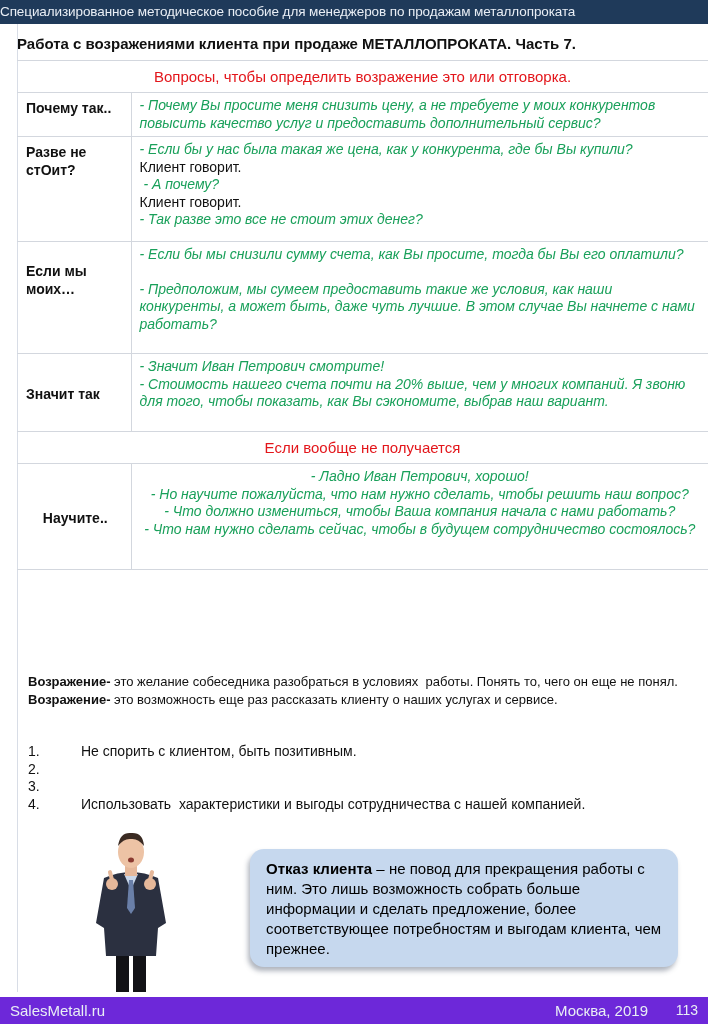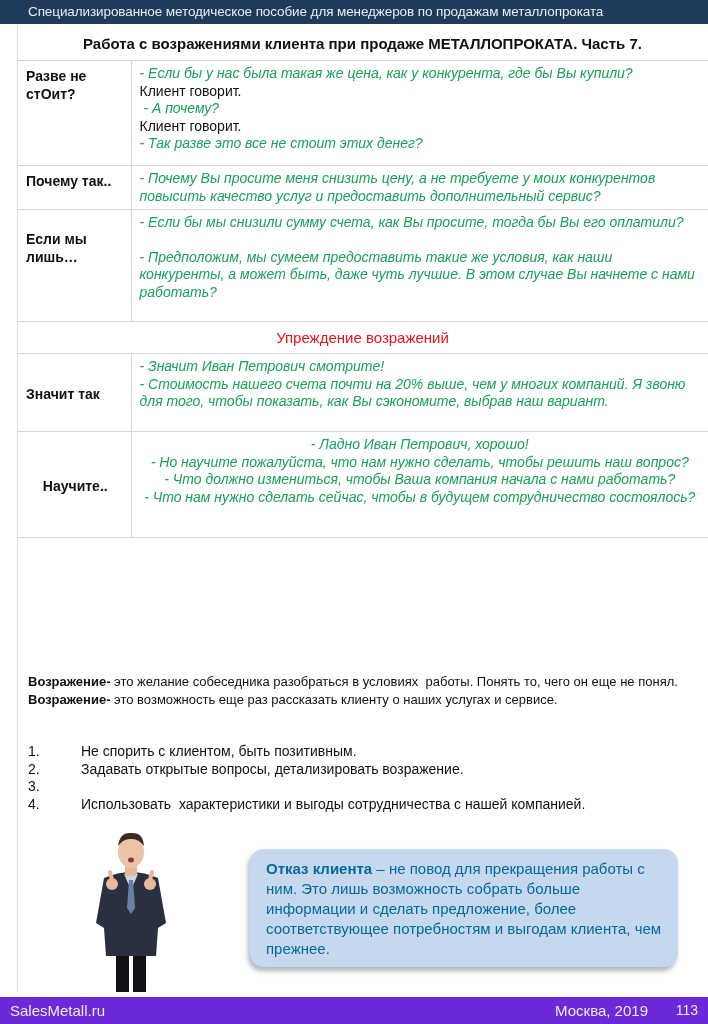--- a/index.html
+++ b/index.html
@@ -2,31 +2,31 @@
 <html><head>
 <meta charset="utf-8">
 <style>
   * { box-sizing: border-box; margin: 0; padding: 0; }
   html, body { width: 708px; height: 1024px; background: #ffffff; overflow: hidden; }
   body { font-family: "Liberation Sans", "DejaVu Sans", sans-serif; color: #111; position: relative; }
 
   .top-bar {
     position: absolute; left: 0; top: 0; width: 708px; height: 24px;
     background: #1f3a5a; color: #e9eef5;
-    font-size: 13.5px; line-height: 24px; padding-left: 28px; white-space: nowrap;
+    font-size: 13.5px; line-height: 24px; padding-left: 0; white-space: nowrap;
     letter-spacing: -0.1px;
   }
 
   .left-rule {
     position: absolute; left: 17px; top: 24px; width: 1px; height: 968px; background: #d8dde6;
   }
 
   .page-title {
     position: absolute; left: 17px; top: 24px; width: 691px; height: 36px;
-    font-weight: bold; font-size: 15px; text-align: center; line-height: 40px; color: #111;
+    font-weight: bold; font-size: 15px; line-height: 40px; color: #111;
   }
 
   table.obj {
     position: absolute; left: 17px; top: 60px; width: 691px;
     border-collapse: collapse; font-size: 14px;
   }
   table.obj td { border-top: 1.5px solid #d3d7de; vertical-align: top; }
   table.obj tr:last-child td { border-bottom: 1.5px solid #d3d7de; text-align: center; }
   td.section {
     color: #e3161b; text-align: center; font-size: 15px; height: 32px; vertical-align: middle !important;
@@ -51,21 +51,21 @@
   .list .num { width: 53px; flex: 0 0 53px; }
 
   .person {
     position: absolute; left: 86px; top: 828px; width: 90px; height: 164px;
   }
 
   .callout {
     position: absolute; left: 250px; top: 849px; width: 428px; height: 118px;
     background: #c6d8ee; border-radius: 14px;
     box-shadow: -2px 4px 5px rgba(80,90,110,0.45);
-    padding: 10px 14px 0 16px; font-size: 15px; line-height: 20px; color: #0369a1;
+    padding: 10px 14px 0 16px; font-size: 15px; line-height: 20px; color: #000000;
   }
   .callout b { font-weight: bold; }
 
   .bottom-bar {
     position: absolute; left: 0; top: 997px; width: 708px; height: 27px; background: #6d28d9; color: #e9eef5;
     font-size: 15px; line-height: 27px;
   }
   .bottom-bar .site { position: absolute; left: 10px; }
   .bottom-bar .city { position: absolute; right: 60px; }
   .bottom-bar .pg { position: absolute; right: 10px; font-size: 14px; }
@@ -73,53 +73,56 @@
 </head>
 <body>
 
 <div class="top-bar">Специализированное методическое  пособие для менеджеров по продажам металлопроката</div>
 <div class="left-rule"></div>
 
 <div class="page-title">Работа с возражениями клиента при продаже МЕТАЛЛОПРОКАТА. Часть 7.</div>
 
 <table class="obj">
   <tbody>
+      <tr>
+    <td class="section" colspan="2">Вопросы, чтобы определить возражение это или отговорка.</td>
+  </tr>
+  <tr style="height:42px;">
+    <td class="label">Почему так..</td>
+    <td class="content">
+      <span class="g">- Почему Вы просите меня снизить цену, а не требуете у моих конкурентов повысить качество услуг и предоставить дополнительный сервис?</span>
+    </td>
+  </tr>
   <tr style="height:105px;">
     <td class="label">Разве не стОит?</td>
     <td class="content">
       <span class="g">- Если бы у нас была такая же цена, как у конкурента, где бы Вы купили?</span>
       <span class="b">Клиент говорит.</span>
       <span class="g" style="white-space:pre;"> - А почему?</span>
       <span class="b">Клиент говорит.</span>
       <span class="g">- Так разве это все не стоит этих денег?</span>
     </td>
   </tr>
-  <tr style="height:42px;">
-    <td class="label">Почему так..</td>
-    <td class="content">
-      <span class="g">- Почему Вы просите меня снизить цену, а не требуете у моих конкурентов повысить качество услуг и предоставить дополнительный сервис?</span>
-    </td>
-  </tr>
   <tr style="height:112px;">
-    <td class="label mid" style="vertical-align:top; padding-top:20px;">Если мы лишь…</td>
+    <td class="label mid" style="vertical-align:top; padding-top:20px;">Если мы моих…</td>
     <td class="content">
       <span class="g">- Если бы мы снизили сумму счета, как Вы просите, тогда бы Вы его оплатили?</span>
       <span class="gap"></span>
       <span class="g">- Предположим, мы сумеем предоставить такие же условия, как наши конкуренты, а может быть, даже чуть лучшие. В этом случае Вы начнете с нами работать?</span>
     </td>
-  </tr>
-  <tr>
-    <td class="section" colspan="2">Упреждение возражений</td>
   </tr>
   <tr style="height:78px;">
     <td class="label mid" style="vertical-align:middle;">Значит так</td>
     <td class="content">
       <span class="g">- Значит Иван Петрович смотрите!</span>
       <span class="g">- Стоимость нашего счета почти на 20%  выше, чем у многих компаний. Я звоню для того, чтобы показать, как Вы сэкономите, выбрав наш вариант.</span>
     </td>
+  </tr>
+  <tr>
+    <td class="section" colspan="2">Если вообще не получается</td>
   </tr>
   <tr style="height:106px;">
     <td class="label mid" style="vertical-align:middle;">Научите..</td>
     <td class="content">
       <span class="g">- Ладно Иван Петрович, хорошо!</span>
       <span class="g">- Но научите пожалуйста, что нам нужно сделать, чтобы решить  наш вопрос?</span>
       <span class="g">- Что должно измениться, чтобы Ваша компания начала с нами работать?</span>
       <span class="g">- Что нам нужно сделать сейчас, чтобы в будущем сотрудничество состоялось?</span>
     </td>
   </tr>
@@ -128,21 +131,20 @@
 
 <p class="para"><b>Возражение-</b><span style="white-space:pre-wrap;"> это желание собеседника разобраться в условиях  работы. Понять то, чего он еще не понял.  </span><b>Возражение-</b><span> это возможность еще раз рассказать клиенту о наших услугах и сервисе.</span></p>
 
 <ol class="list">
   <li>
       <span class="num">1.</span>
       <span>Не спорить с клиентом, быть позитивным.</span>
     </li>
   <li>
       <span class="num">2.</span>
-      <span>Задавать открытые вопросы, детализировать возражение.</span>
     </li>
   <li>
       <span class="num">3.</span>
     </li>
   <li>
       <span class="num">4.</span>
       <span style="white-space:pre;">Использовать  характеристики и выгоды сотрудничества с нашей компанией.</span>
     </li>
 </ol>
 

